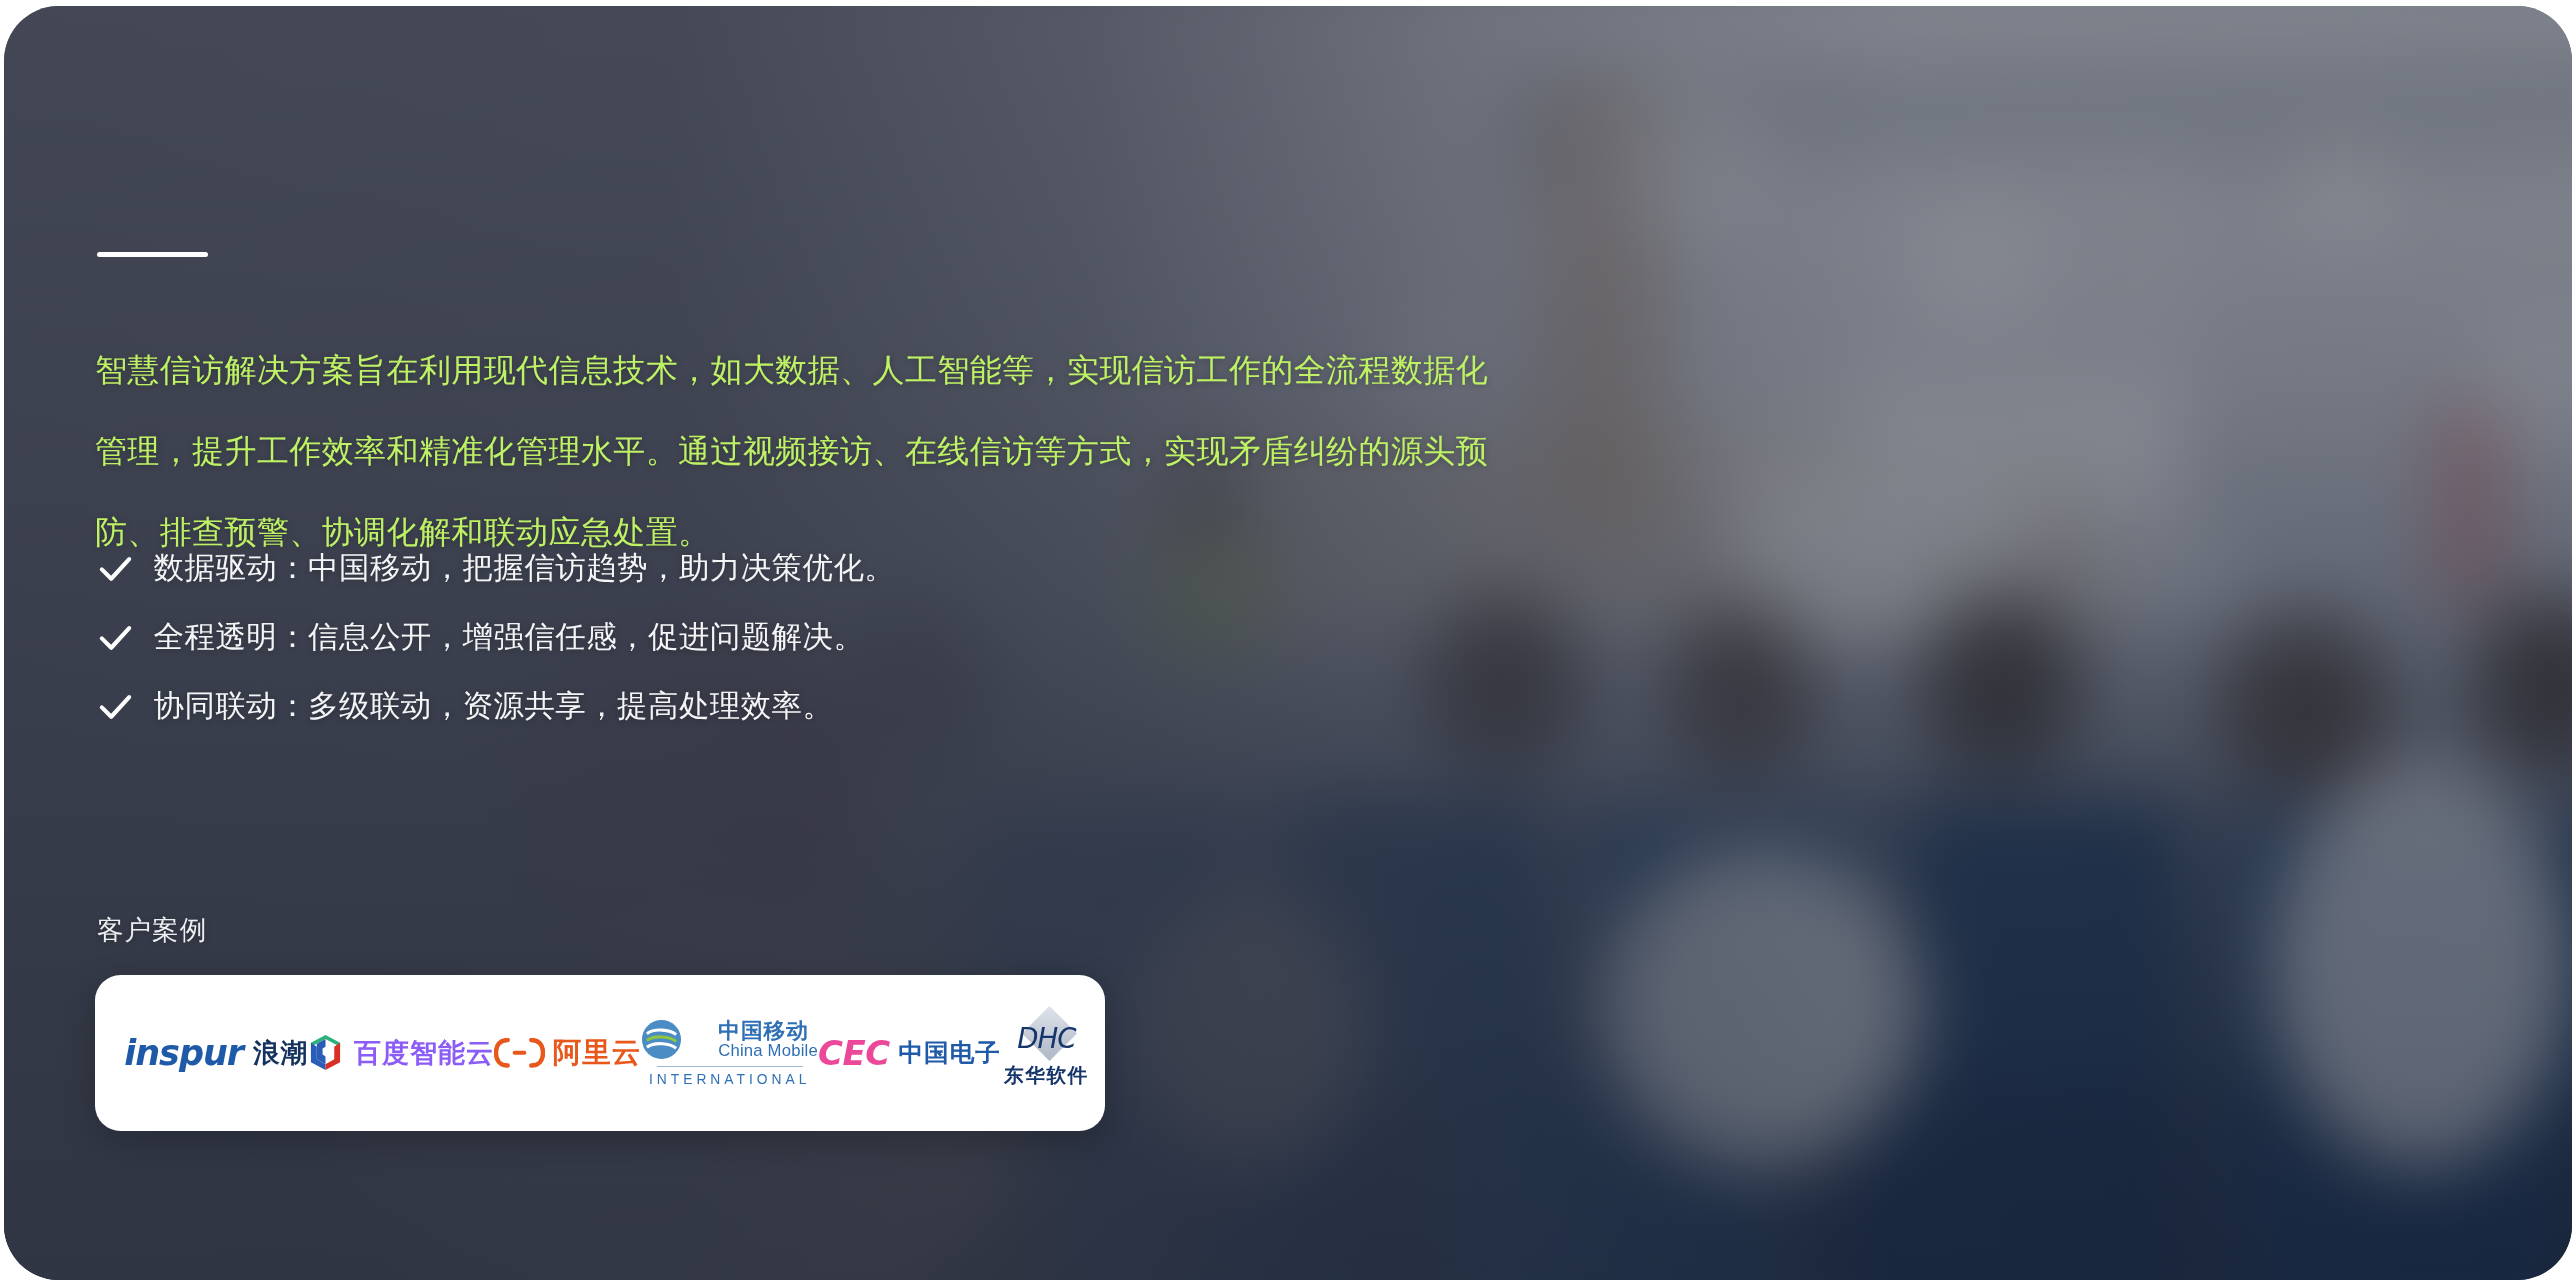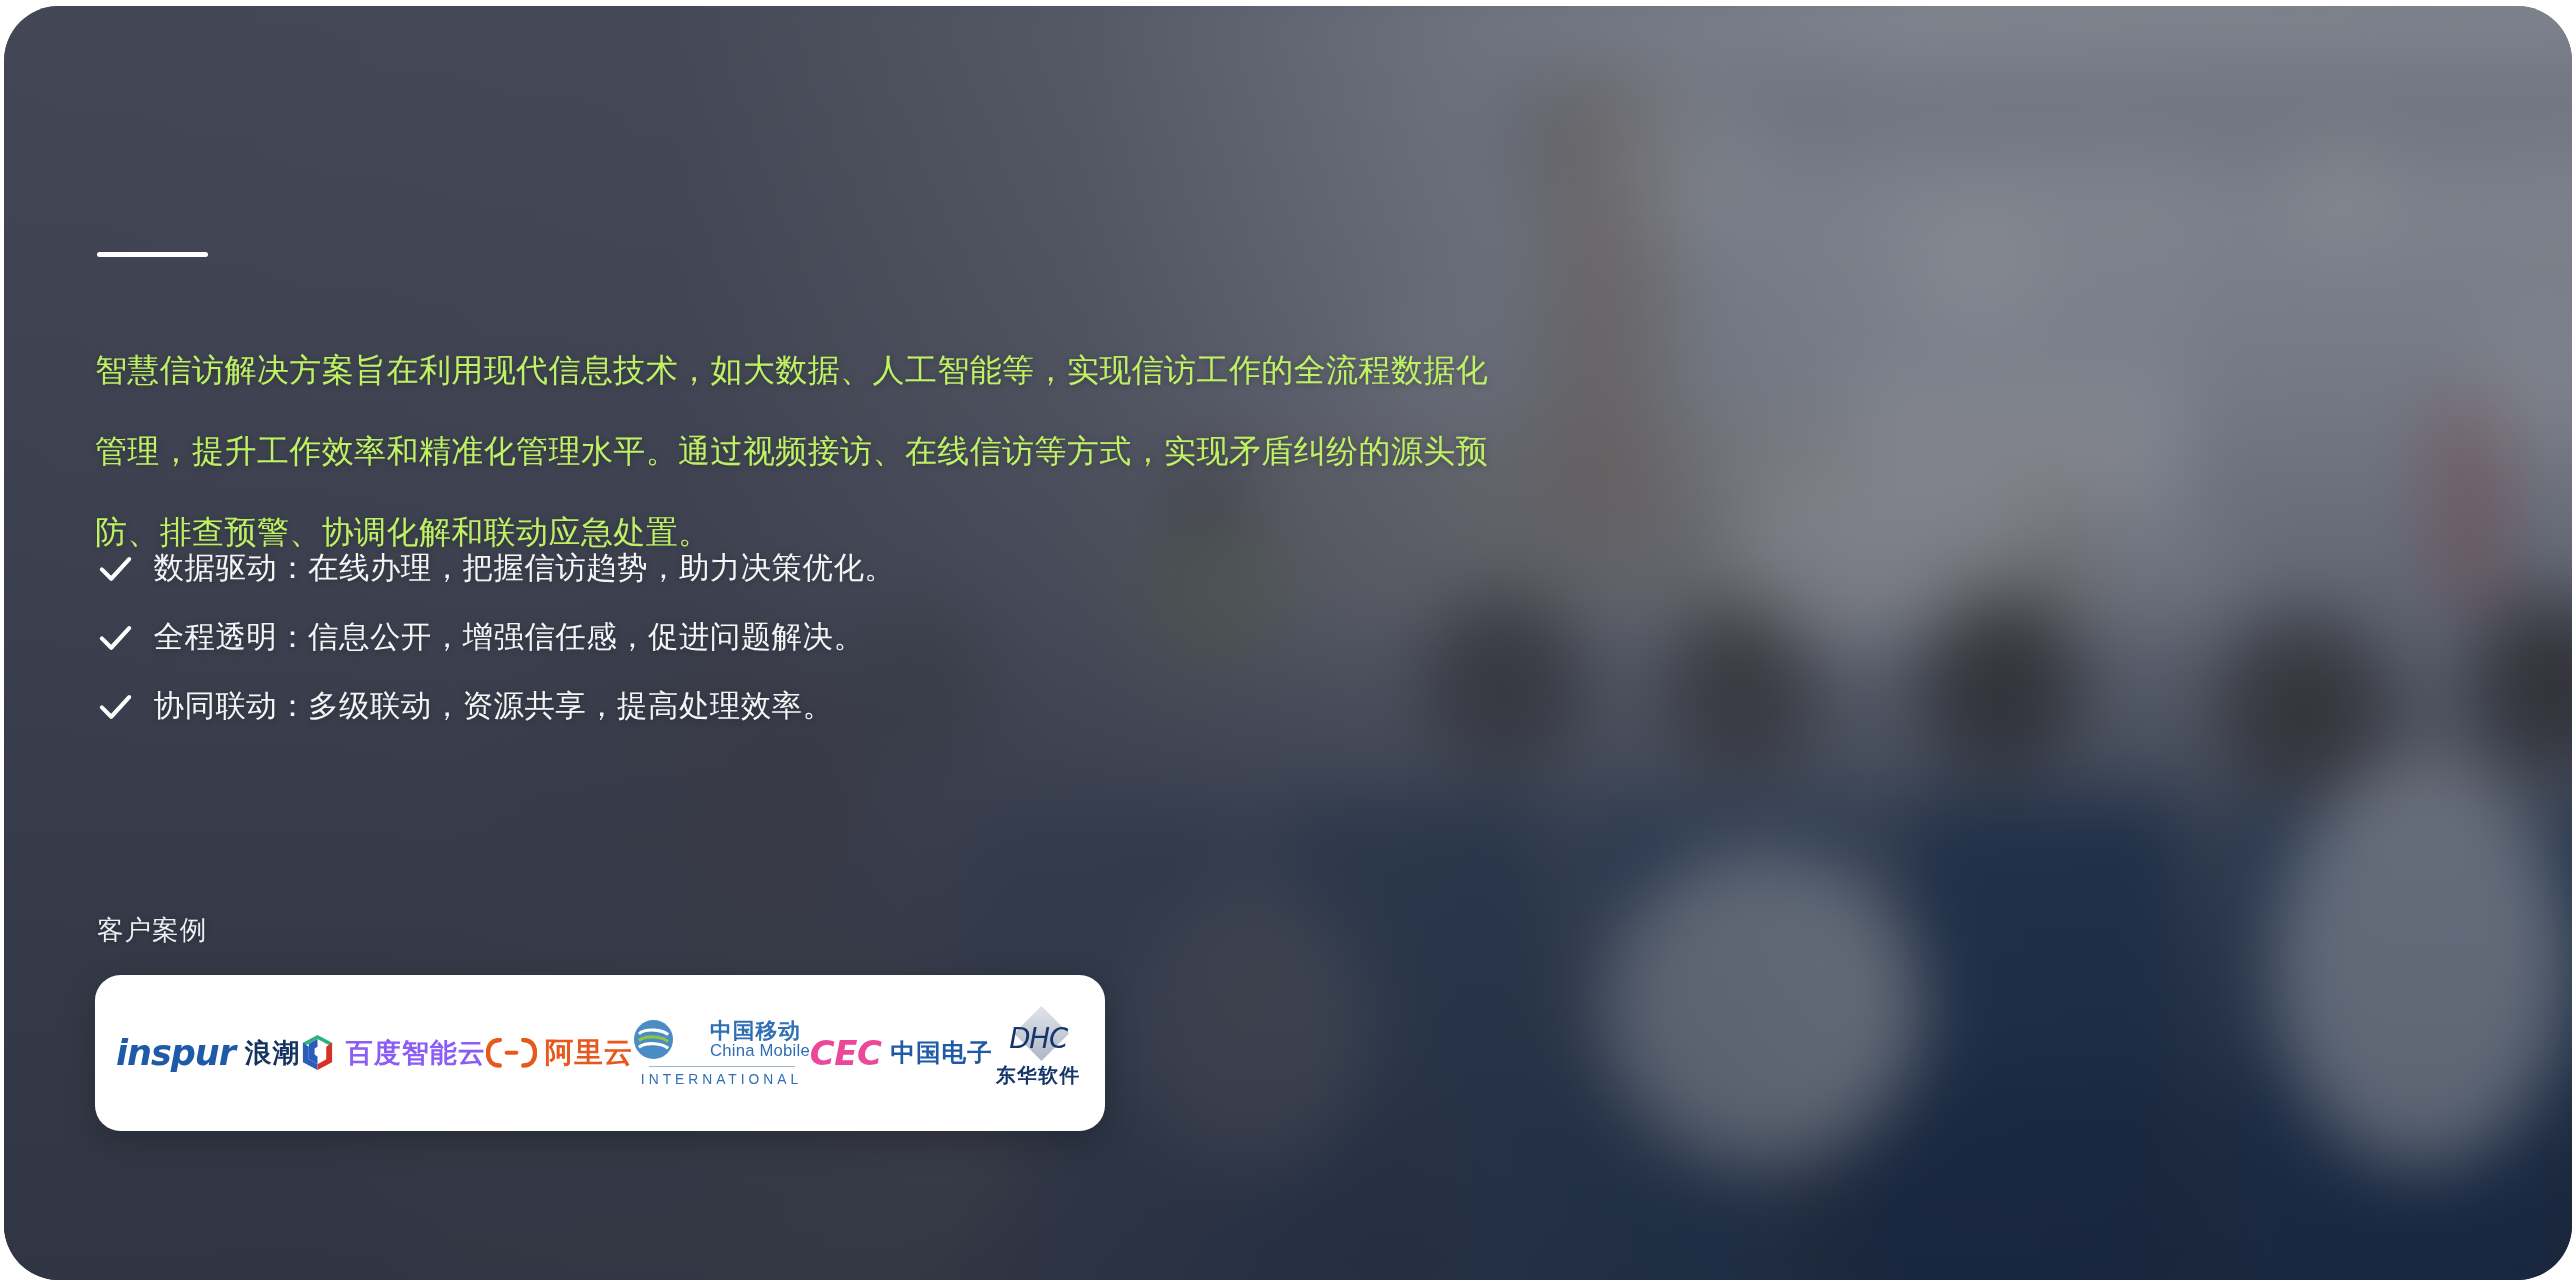--- a/index.html
+++ b/index.html
@@ -161,21 +161,21 @@
     position: absolute;
     left: 91px;
     top: 969px;
     width: 1010px;
     height: 156px;
     background: #ffffff;
     border-radius: 25.6px;
     box-shadow: 0 9.8px 33px rgba(0,0,0,0.22);
     display: flex;
     align-items: center;
-    justify-content: center;
+    justify-content: flex-end;
     padding: 0 13px;
     box-sizing: border-box;
   }
   .logo {
     display: flex;
     align-items: center;
     justify-content: center;
     flex: 0 0 auto;
   }
 
@@ -358,21 +358,21 @@
 
     <p class="description">智慧信访解决方案旨在利用现代信息技术，如大数据、人工智能等，实现信访工作的全流程数据化管理，提升工作效率和精准化管理水平。通过视频接访、在线信访等方式，实现矛盾纠纷的源头预防、排查预警、协调化解和联动应急处置。</p>
 
     <ul class="feature-list">
       <li class="feature-item">
         <span class="check-icon">
           <svg viewBox="0 0 24 24" width="41" height="41" fill="none" stroke="#ffffff" stroke-width="2.4" stroke-linecap="round" stroke-linejoin="round">
               <path d="M4 12.5 L9.5 18 L20 6.5"></path>
             </svg>
         </span>
-        <span>数据驱动：在线办理，把握信访趋势，助力决策优化。</span>
+        <span>数据驱动：中国移动，把握信访趋势，助力决策优化。</span>
       </li>
       <li class="feature-item">
         <span class="check-icon">
           <svg viewBox="0 0 24 24" width="41" height="41" fill="none" stroke="#ffffff" stroke-width="2.4" stroke-linecap="round" stroke-linejoin="round">
               <path d="M4 12.5 L9.5 18 L20 6.5"></path>
             </svg>
         </span>
         <span>全程透明：信息公开，增强信任感，促进问题解决。</span>
       </li>
       <li class="feature-item">

